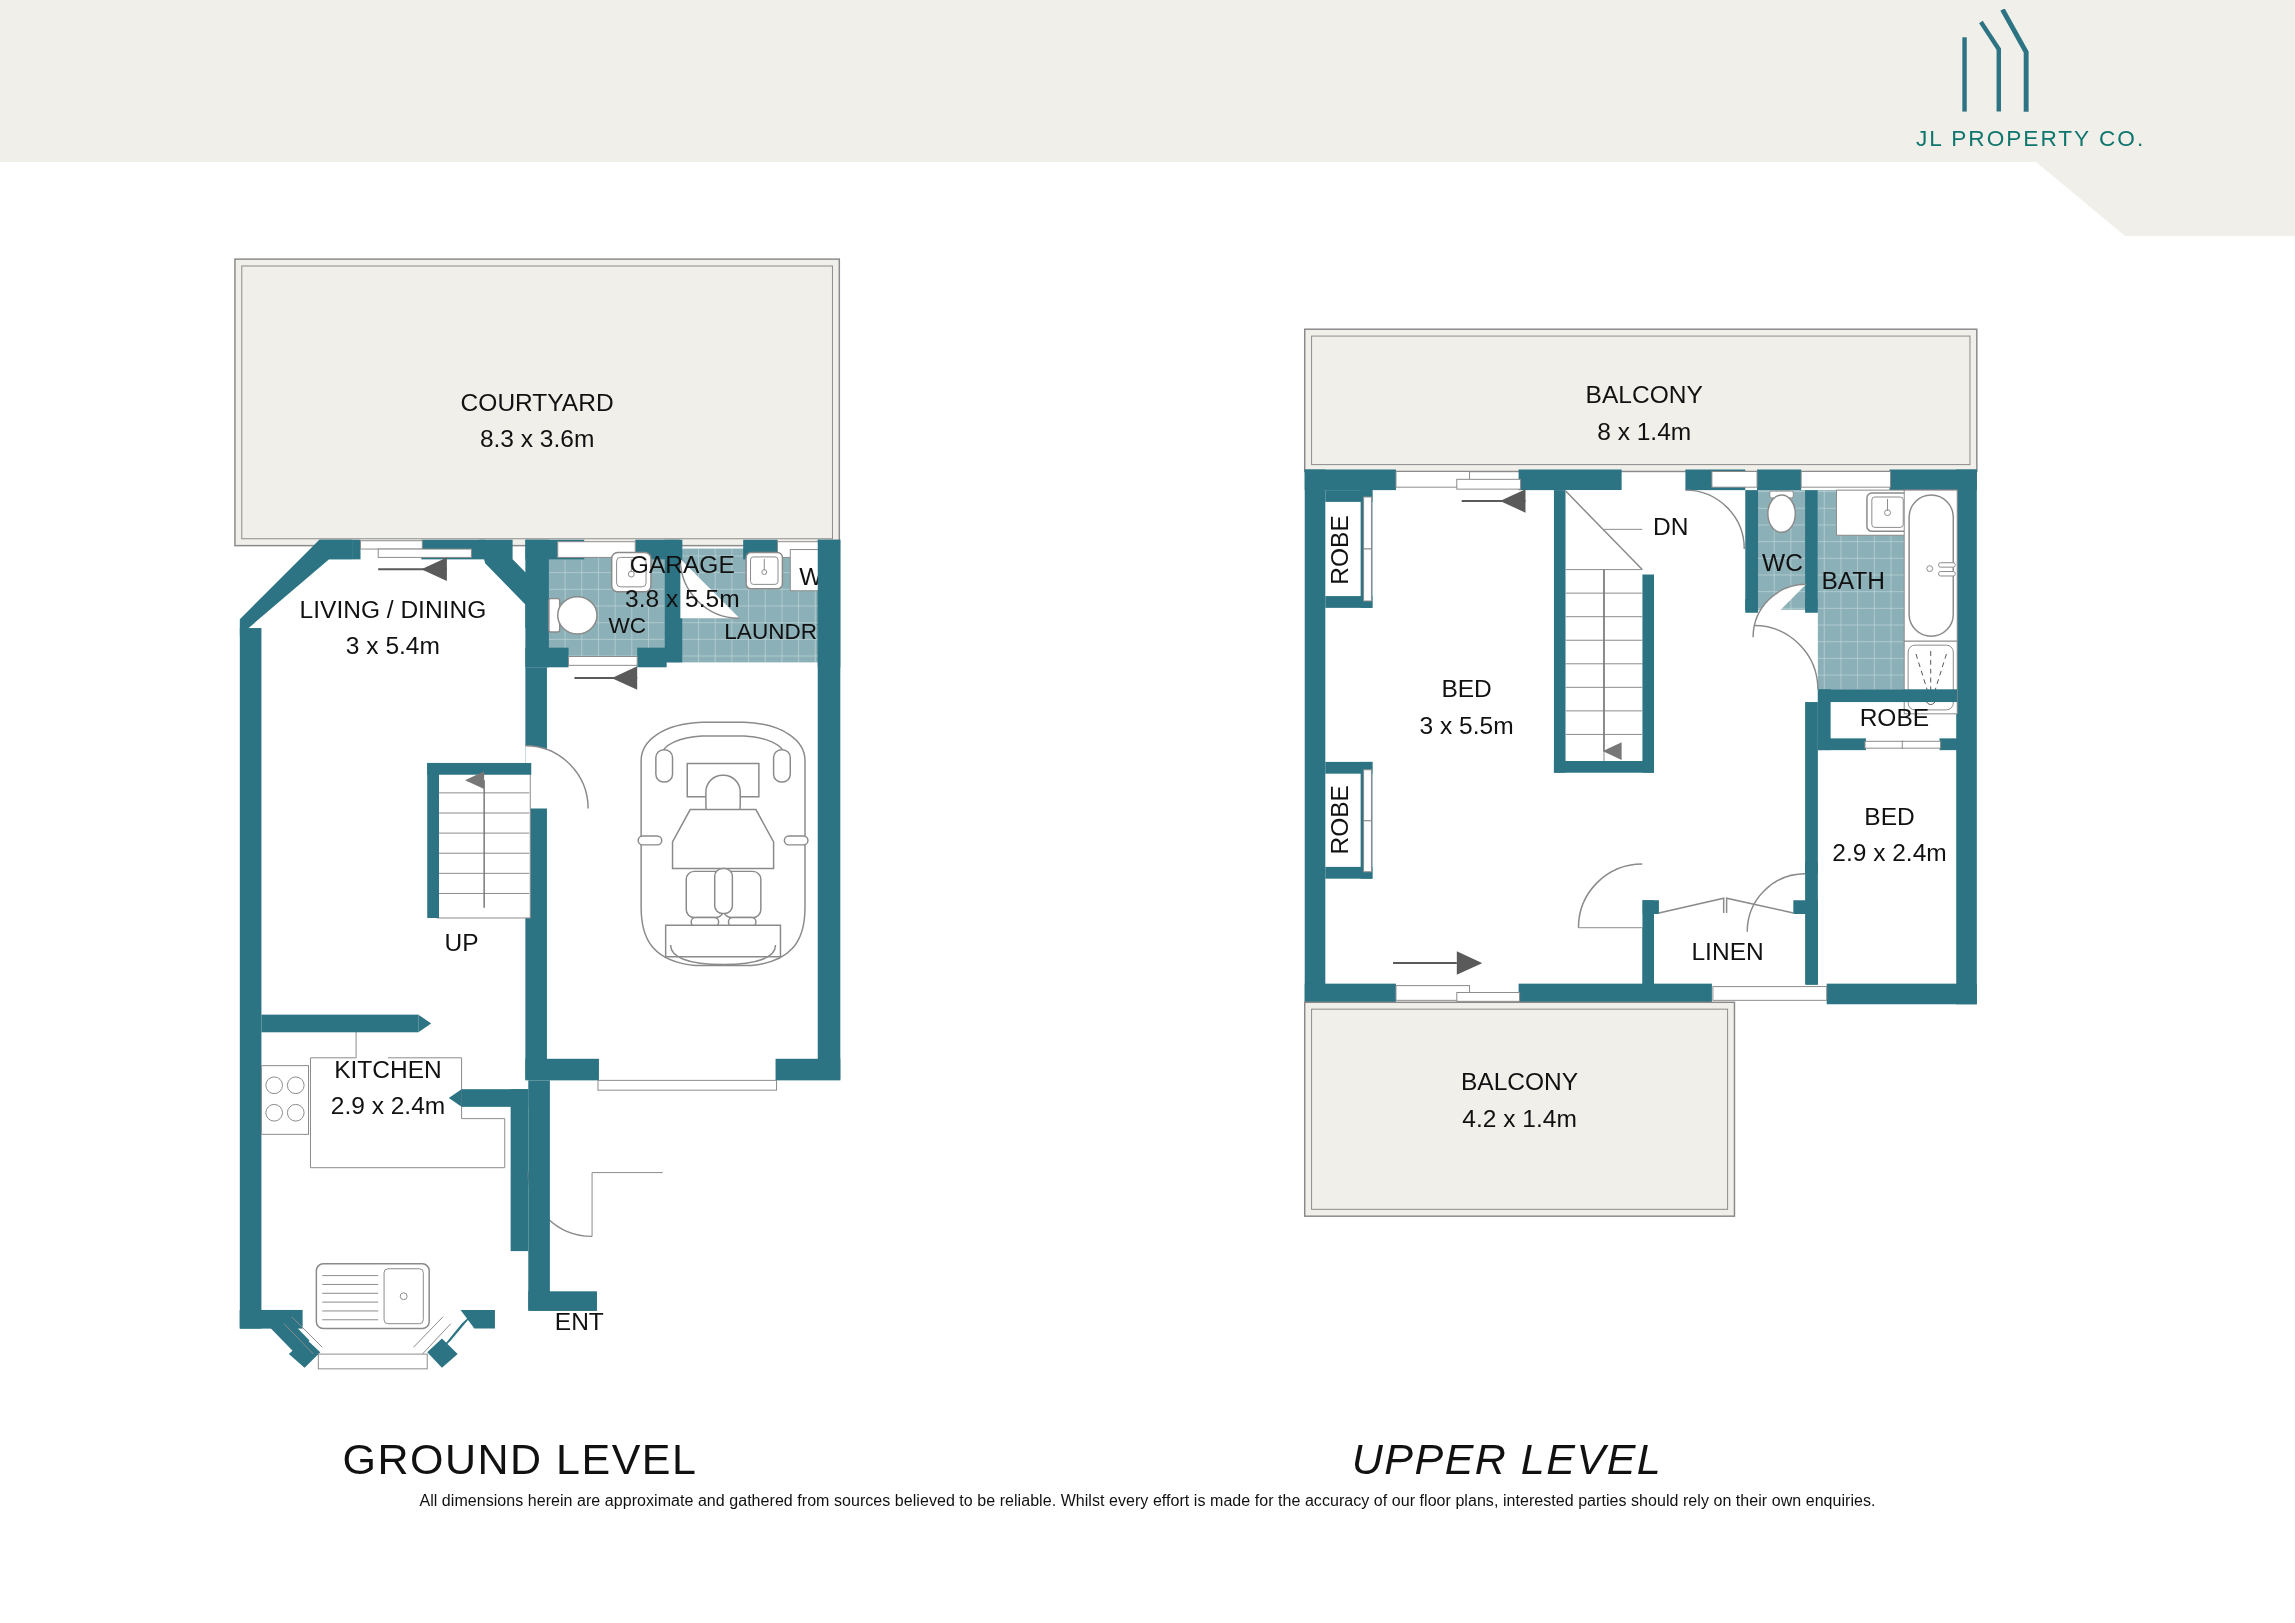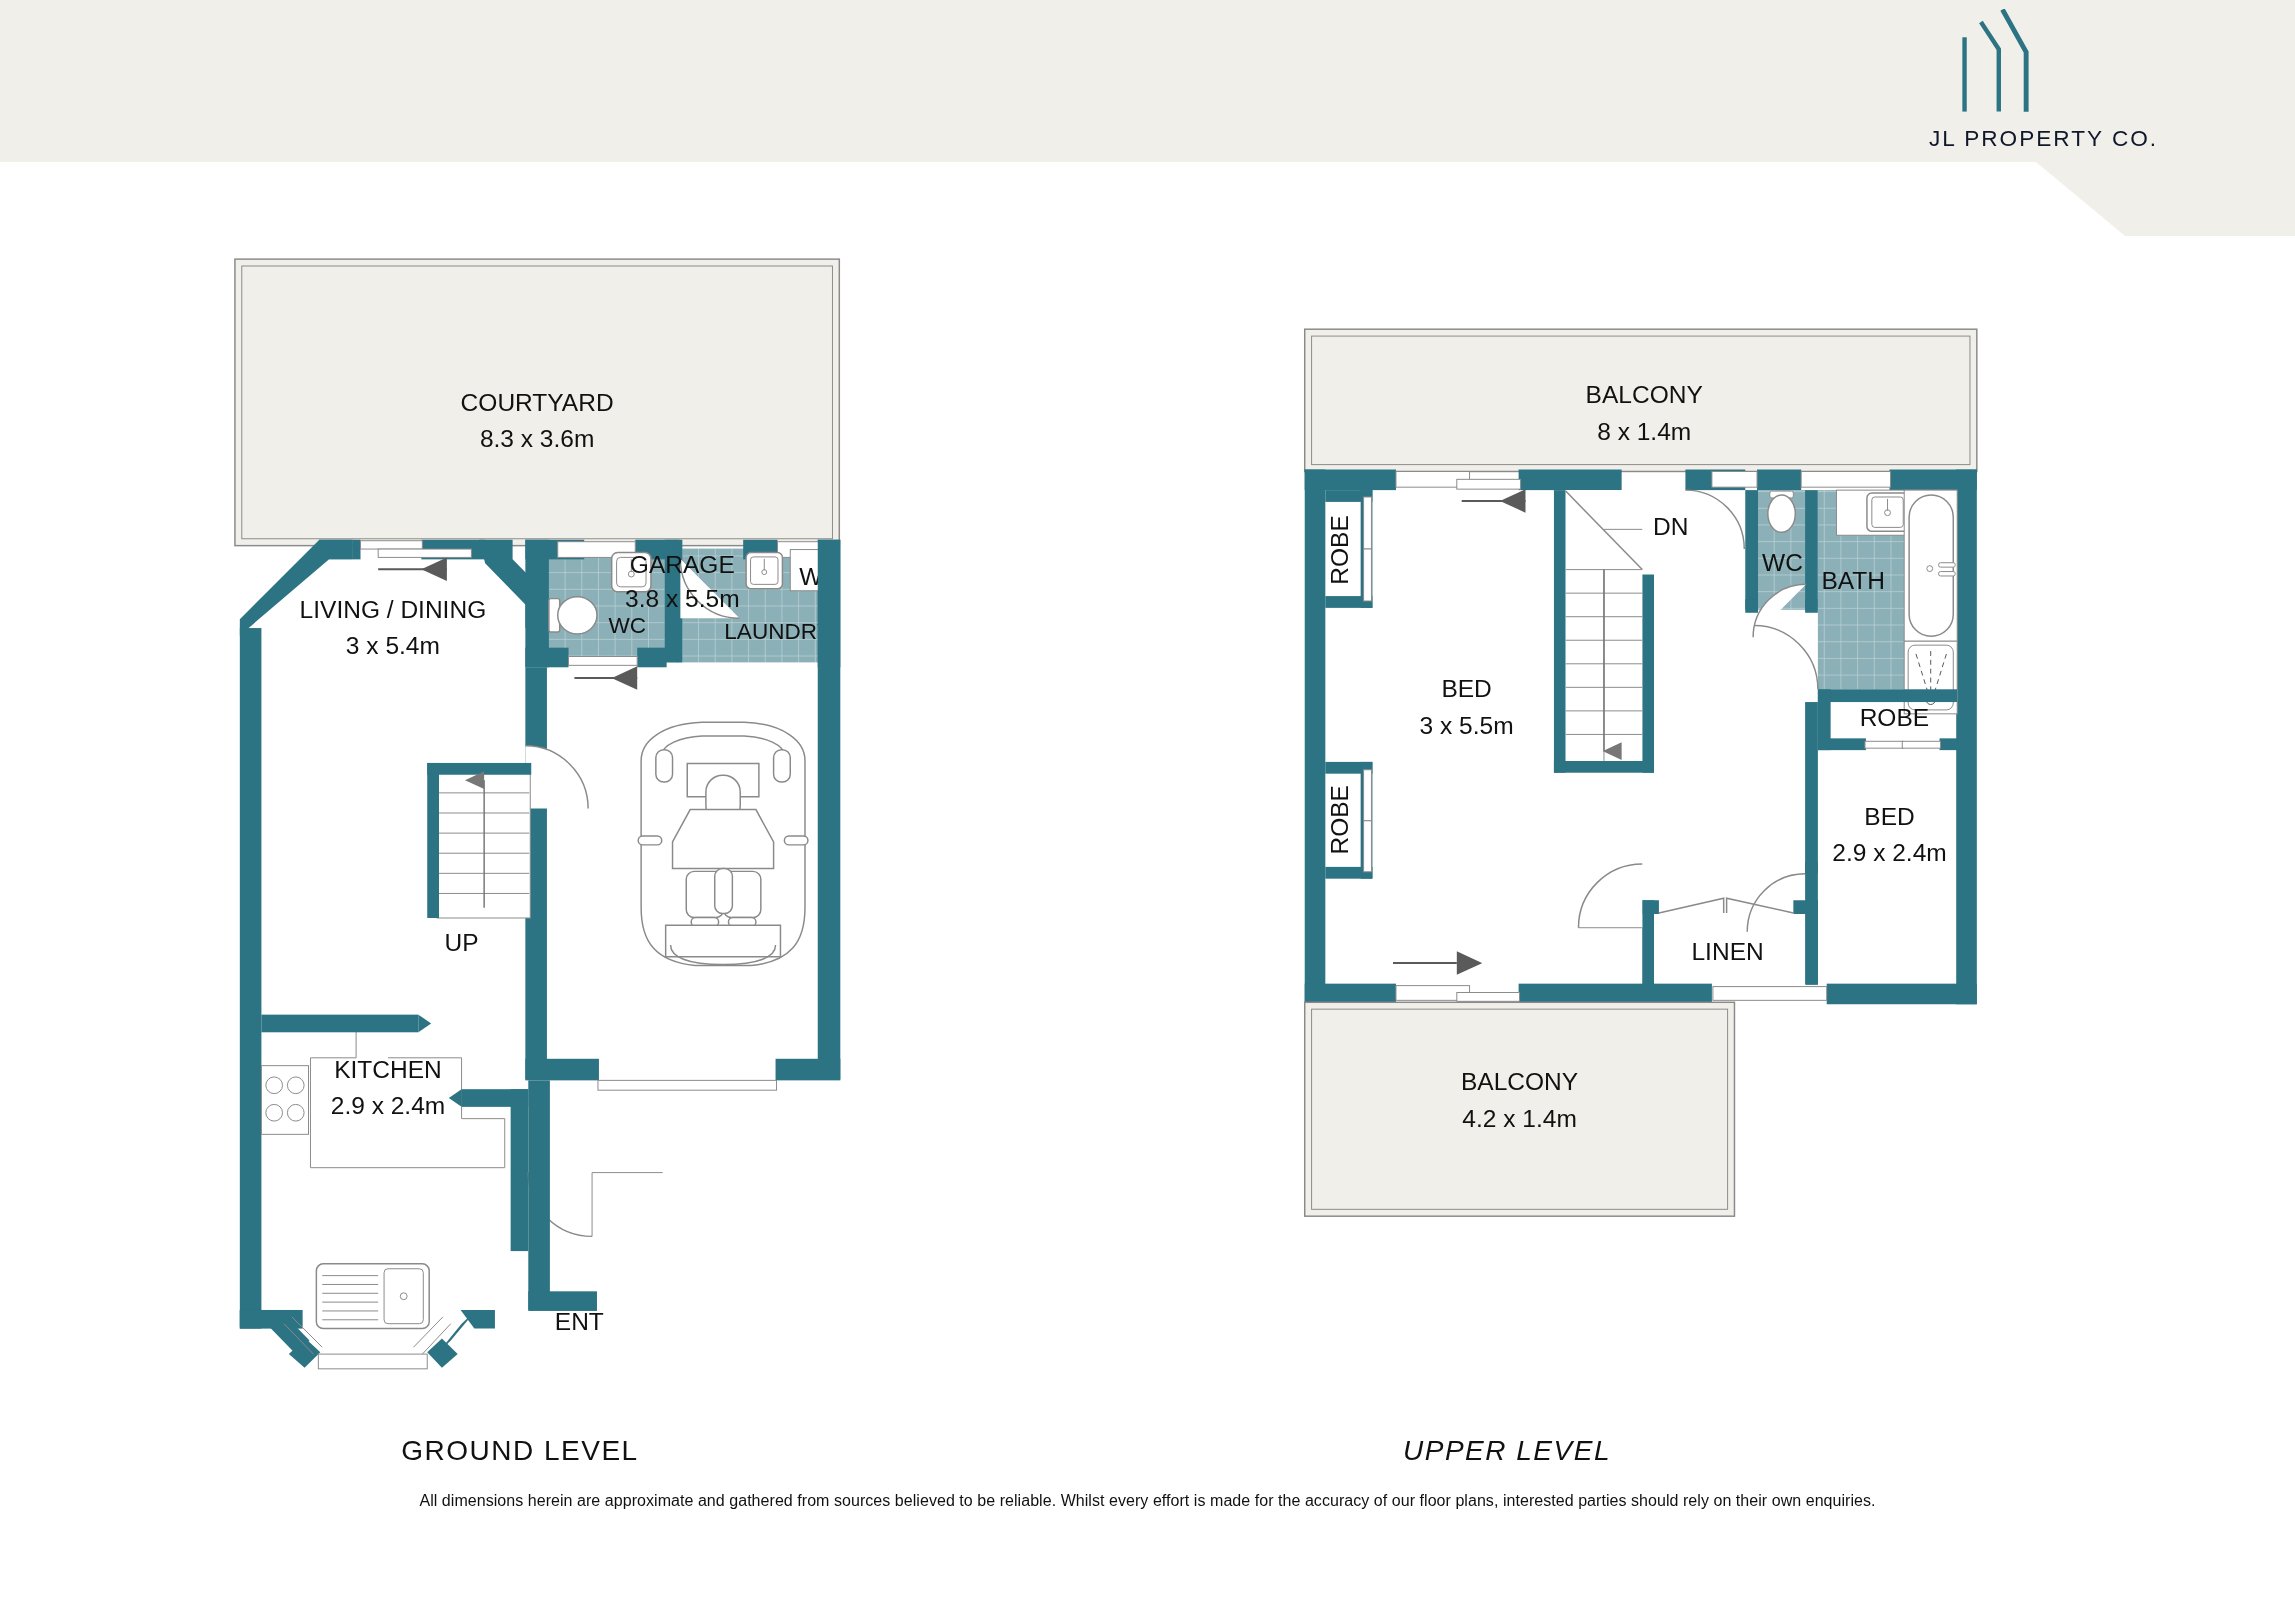--- a/index.html
+++ b/index.html
@@ -11,33 +11,33 @@
   }
   
   #header-band{
     position:absolute;left:0;top:0;width:2295px;height:236px;
     background:#f0efe9;
     clip-path:polygon(0 0,2295px 0,2295px 236px,2125px 236px,2036px 162px,0 162px);
   }
   #logo-block{position:absolute;left:1916px;top:8.8px;width:255px;height:147px;}
   #logo-mark{position:absolute;left:29.4px;top:0;width:132px;height:103px;}
   #logo-text{
-    position:absolute;left:0;top:117px;width:255px;text-align:center;
-    color:#0f172a;font-size:22.6px;letter-spacing:2px;font-weight:400;
+    position:absolute;left:0;top:117px;width:255px;
+    color:#0f766e;font-size:22.6px;letter-spacing:2px;font-weight:400;
     font-family:"Liberation Sans","DejaVu Sans",sans-serif;
     white-space:nowrap;
   }
   
   .plan{position:absolute;}
   #ground-plan{left:231px;top:255px;width:834px;height:1168px;}
   #upper-plan{left:1290px;top:324px;width:834px;height:918px;}
   .plan svg{display:block;}
   
   .level-caption{
-    position:absolute;font-size:28px;letter-spacing:1.5px;color:#111111;
+    position:absolute;font-size:43px;letter-spacing:1.5px;color:#111111;
     font-family:"Liberation Sans","DejaVu Sans",sans-serif;text-align:center;
     white-space:nowrap;
   }
   #ground-caption{left:299px;top:1435px;width:442px;}
   #upper-caption{left:1286px;top:1435px;width:442px;font-style:italic;}
   
   #disclaimer{
     position:absolute;left:0;top:1492px;width:2295px;text-align:center;
     font-size:16px;color:#111111;letter-spacing:0.05px;
     font-family:"Liberation Sans","DejaVu Sans",sans-serif;

